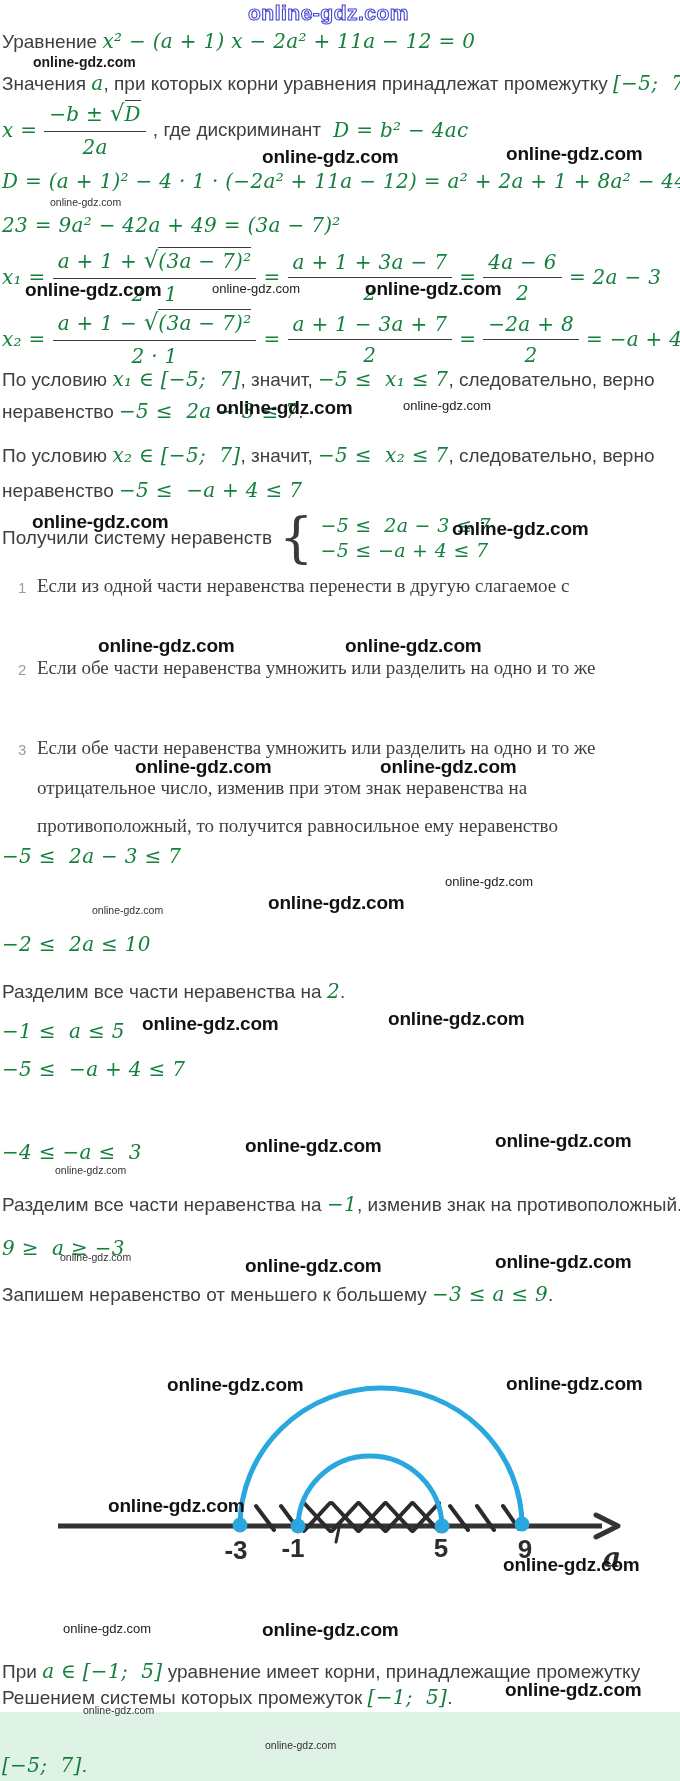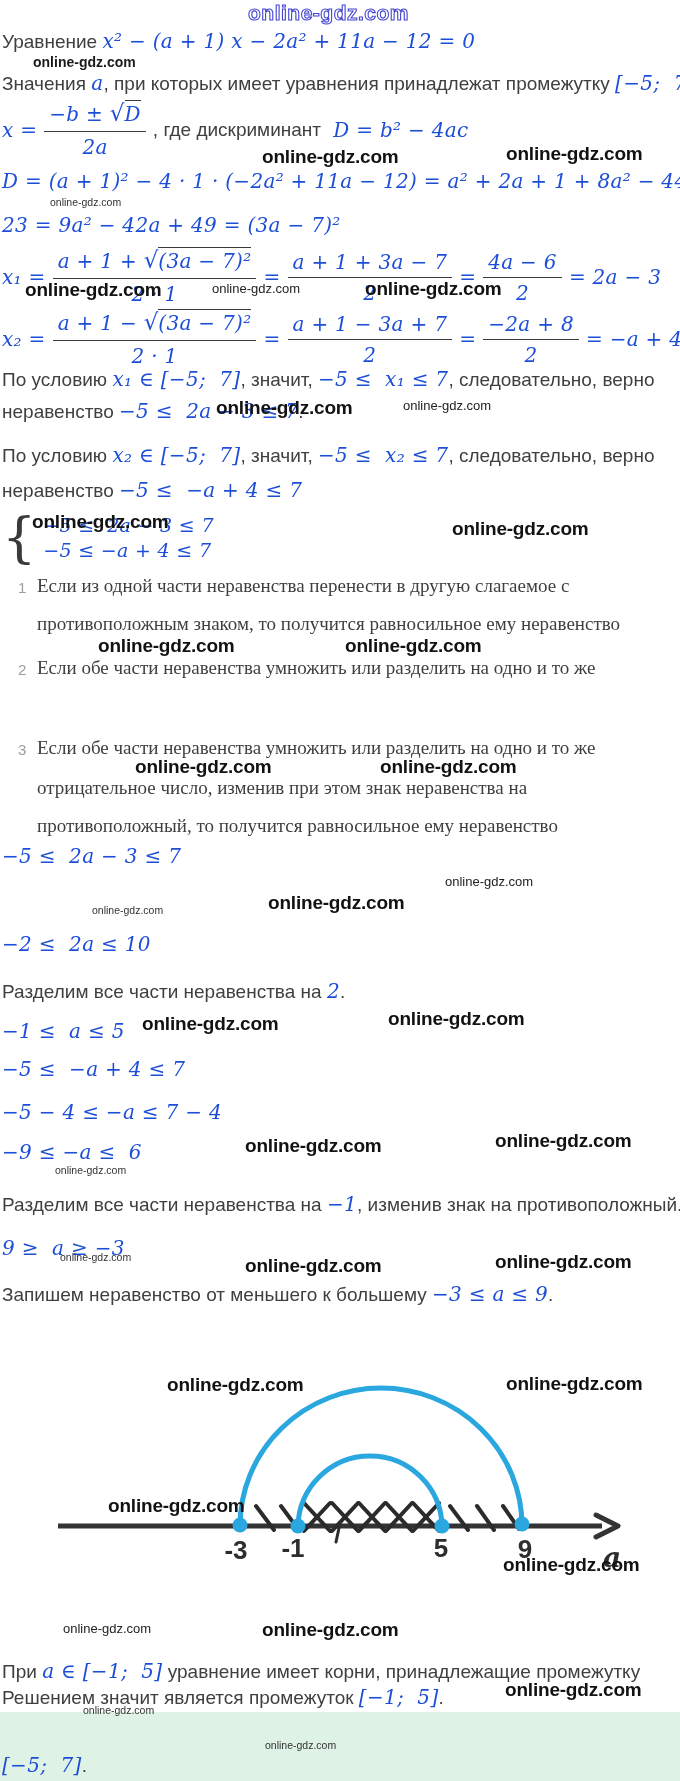--- a/index.html
+++ b/index.html
@@ -1,20 +1,20 @@
 <!DOCTYPE html>
 <html><head>
 <meta charset="utf-8">
 <style>
   html,body { margin:0; padding:0; background:#fff; }
   .page { position:relative; width:680px; height:1781px; background:#ffffff; overflow:hidden;
           font-family:"Liberation Sans", sans-serif; }
   .row { position:absolute; left:2px; white-space:nowrap; line-height:26px; }
   .t { font-family:"Liberation Sans", sans-serif; font-size:19px; color:#3f3f3f; white-space:pre; }
-  .m { font-family:"DejaVu Serif", serif; font-style:italic; font-size:20px; color:#1d4ed8; white-space:pre; letter-spacing:0.3px; }
+  .m { font-family:"DejaVu Serif", serif; font-style:italic; font-size:20px; color:#15803d; white-space:pre; letter-spacing:0.3px; }
   .frow { display:flex; align-items:center; gap:7px; }
   .frac { display:inline-flex; flex-direction:column; align-items:center; vertical-align:middle; }
   .num { display:block; padding:0 5px 2px 5px; border-bottom:1.6px solid #3a3a3a; text-align:right; }
   .den { display:block; padding-top:2px; text-align:center; }
   .rad { font-style:normal; font-size:23px; letter-spacing:0; }
   .sq  { border-top:1.6px solid #3a3a3a; display:inline-block; }
   .brace { font-family:"DejaVu Serif", serif; font-style:normal; font-size:54px; font-weight:300; color:#3a3a3a; line-height:54px; }
   .sysrows { display:inline-flex; flex-direction:column; line-height:25px; }
   .lnum { position:absolute; left:18px; top:2px; font-size:15px; color:#9d9d9d; }
   .li { margin-left:37px;font-family:Liberation Serif, serif; }
@@ -33,21 +33,21 @@
   .green { position:absolute; left:0; top:1712px; width:680px; height:69px; background:#def2e6; }
   svg { position:absolute; }
 </style>
 </head>
 <body>
 
 <div class="page">
 
   <div class="row" style="top:28px"><span class="t">Уравнение </span><span class="m">x² − (a + 1) x − 2a² + 11a − 12 = 0</span></div>
 
-  <div class="row" style="top:70px"><span class="t">Значения </span><span class="m">a</span><span class="t">, при которых имеет уравнения принадлежат промежутку </span><span class="m">[−5;  7]</span></div>
+  <div class="row" style="top:70px"><span class="t">Значения </span><span class="m">a</span><span class="t">, при которых корни уравнения принадлежат промежутку </span><span class="m">[−5;  7]</span></div>
 
   <div class="row frow" style="top:100px;height:60px">
     <span class="m">x =</span>
     <span class="frac">
         <span class="num"><span class="m">−b ± </span><span class="m rad">√</span><span class="m sq">D</span></span>
         <span class="den m">2a</span>
       </span>
     <span class="t">, где дискриминант </span>
     <span class="m">D = b² − 4ac</span>
   </div>
@@ -92,41 +92,40 @@
       </span>
     <span class="m">= −a + 4</span>
   </div>
 
   <div class="row" style="top:366px"><span class="t">По условию </span><span class="m">x₁ ∈ [−5;  7]</span><span class="t">, значит, </span><span class="m">−5 ≤  x₁ ≤ 7</span><span class="t">, следовательно, верно</span></div>
   <div class="row" style="top:398px"><span class="t">неравенство </span><span class="m">−5 ≤  2a − 3 ≤ 7</span><span class="t">.</span></div>
   <div class="row" style="top:442px"><span class="t">По условию </span><span class="m">x₂ ∈ [−5;  7]</span><span class="t">, значит, </span><span class="m">−5 ≤  x₂ ≤ 7</span><span class="t">, следовательно, верно</span></div>
   <div class="row" style="top:477px"><span class="t">неравенство </span><span class="m">−5 ≤  −a + 4 ≤ 7</span></div>
 
   <div class="row frow" style="top:510px;height:56px">
+    <span class="t">Получили систему неравенств</span>
     <span class="brace">{</span>
     <span class="sysrows">
         <span class="m" style="font-size:19px">−5 ≤  2a − 3 ≤ 7</span>
         <span class="m" style="font-size:19px">−5 ≤ −a + 4 ≤ 7</span>
       </span>
   </div>
 
   <div class="row" style="top:573px;left:0"><span class="lnum">1</span><span class="t li">Если из одной части неравенства перенести в другую слагаемое с</span></div>
-  <div class="row" style="top:611px;left:0"><span class="t li">противоположным знаком, то получится равносильное ему неравенство</span></div>
   <div class="row" style="top:655px;left:0"><span class="lnum">2</span><span class="t li">Если обе части неравенства умножить или разделить на одно и то же</span></div>
   <div class="row" style="top:735px;left:0"><span class="lnum">3</span><span class="t li">Если обе части неравенства умножить или разделить на одно и то же</span></div>
   <div class="row" style="top:813px;left:0"><span class="t li">противоположный, то получится равносильное ему неравенство</span></div>
   <div class="row" style="top:775px;left:0"><span class="t li">отрицательное число, изменив при этом знак неравенства на</span></div>
 
   <div class="row m" style="top:843px">−5 ≤  2a − 3 ≤ 7</div>
   <div class="row m" style="top:931px">−2 ≤  2a ≤ 10</div>
   <div class="row" style="top:978px"><span class="t">Разделим все части неравенства на </span><span class="m">2</span><span class="t">.</span></div>
   <div class="row m" style="top:1018px">−1 ≤  a ≤ 5</div>
   <div class="row m" style="top:1056px">−5 ≤  −a + 4 ≤ 7</div>
-  <div class="row m" style="top:1099px">−5 − 4 ≤ −a ≤ 7 − 4</div>
-  <div class="row m" style="top:1139px">−9 ≤ −a ≤  6</div>
+  <div class="row m" style="top:1139px">−4 ≤ −a ≤  3</div>
   <div class="row" style="top:1191px"><span class="t">Разделим все части неравенства на </span><span class="m">−1</span><span class="t">, изменив знак на противоположный.</span></div>
   <div class="row m" style="top:1235px">9 ≥  a ≥ −3</div>
   <div class="row" style="top:1281px"><span class="t">Запишем неравенство от меньшего к большему </span><span class="m">−3 ≤ a ≤ 9</span><span class="t">.</span></div>
 
   <svg style="left:0;top:1360px" width="680" height="240" viewBox="0 0 680 240">
     <line x1="58" y1="166" x2="602" y2="166" stroke="#333333" stroke-width="5"></line>
     <polyline points="596,155 618,166 596,177" fill="none" stroke="#333333" stroke-width="5" stroke-linejoin="round" stroke-linecap="round"></polyline>
 
     <g stroke="#2b2b2b" stroke-width="4" stroke-linecap="round">
       <line x1="256" y1="146" x2="274" y2="170"></line>
@@ -160,21 +159,21 @@
 
     <g font-family="Liberation Sans, sans-serif" font-size="26" font-weight="700" fill="#2d2d2d" text-anchor="middle">
       <text x="236" y="199">-3</text>
       <text x="293" y="197">-1</text>
       <text x="441" y="197">5</text>
       <text x="525" y="198">9</text>
     </g>
     <text x="612" y="207" font-family="DejaVu Serif, serif" font-style="italic" font-size="28" font-weight="600" fill="#2d2d2d" text-anchor="middle">a</text>
   </svg>
 
-  <div class="row" style="top:1684px"><span class="t">Решением значит является промежуток </span><span class="m">[−1;  5]</span><span class="t">.</span></div>
+  <div class="row" style="top:1684px"><span class="t">Решением системы которых промежуток </span><span class="m">[−1;  5]</span><span class="t">.</span></div>
 
   <div class="green"></div>
   <div class="row" style="top:1658px"><span class="t">При </span><span class="m">a ∈ [−1;  5]</span><span class="t"> уравнение имеет корни, принадлежащие промежутку</span></div>
   <div class="row" style="top:1752px"><span class="m">[−5;  7]</span><span class="t">.</span></div>
 
   <div class="wm-o" style="left:248px;top:1px">online-gdz.com</div>
   <div class="wm-m" style="left:33px;top:54px">online-gdz.com</div>
   <div class="wm-b" style="left:262px;top:146px">online-gdz.com</div>
   <div class="wm-b" style="left:506px;top:143px">online-gdz.com</div>
   <div class="wm-t" style="left:50px;top:196px">online-gdz.com</div>

